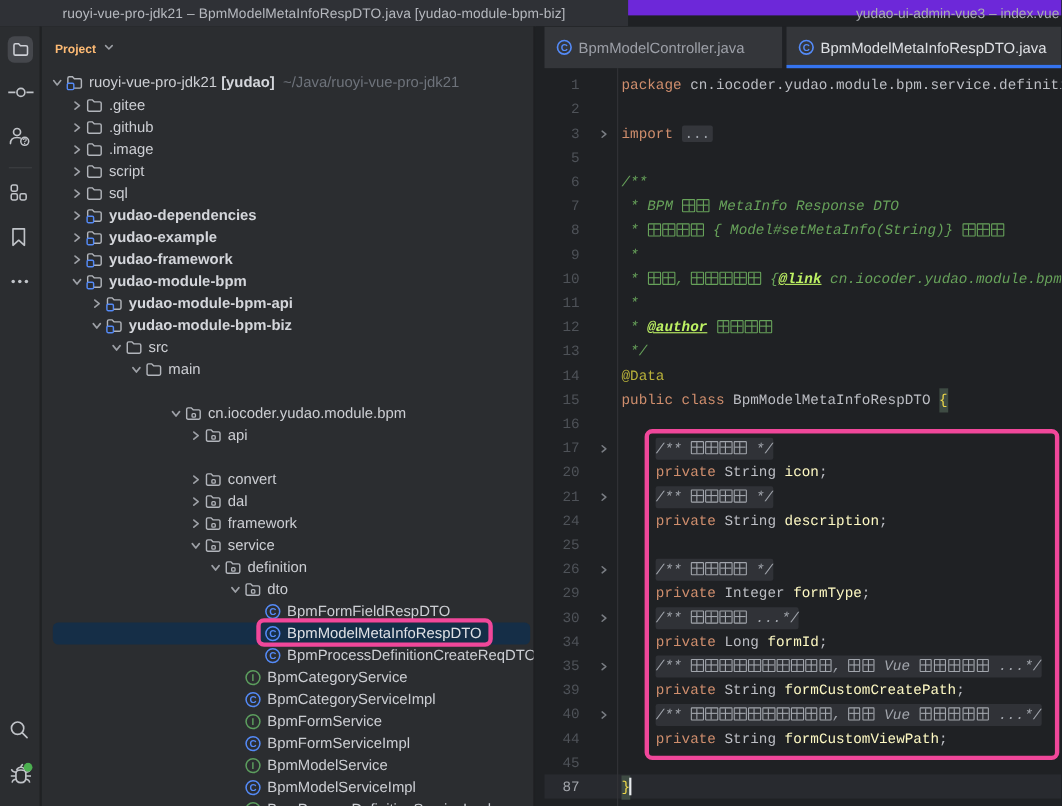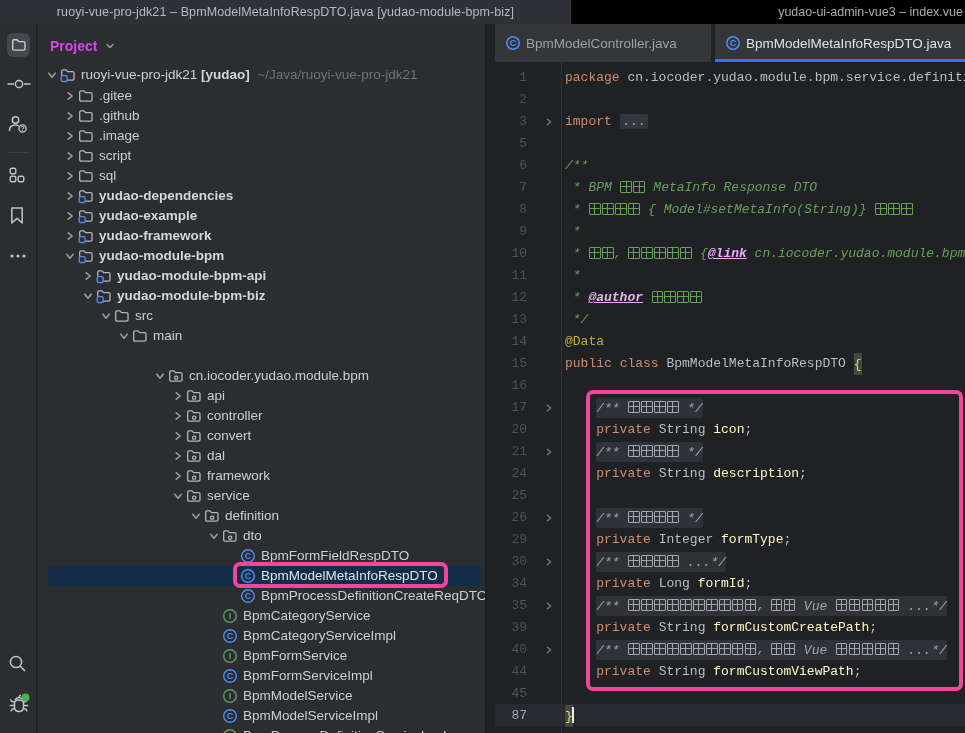--- a/index.html
+++ b/index.html
@@ -2,27 +2,27 @@
 <html><head>
 <meta charset="utf-8">
 <style>
   * { margin:0; padding:0; box-sizing:border-box; }
   html,body { width:965px; height:733px; overflow:hidden; background:#1f2124; }
   body { position:relative; font-family:"Liberation Sans", sans-serif; -webkit-font-smoothing:antialiased; }
   .abs { position:absolute; }
   
   #tbl { left:0; top:0; width:571px; height:24px; background:#2f3136; }
   #tbl span { position:absolute; left:0; right:0; top:4.5px; text-align:center; font-size:12.5px; color:#b6b9bf; letter-spacing:0.1px;}
-  #tbr { left:571px; top:0; width:394px; height:24px; background:#000000; }
+  #tbr { left:571px; top:0; width:394px; height:14px; background:#6d28d9; }
   #tbr span { position:absolute; right:2px; top:4.5px; font-size:12.5px; color:#a9acb2; }
   
   #stripe { left:0; top:24px; width:37px; height:709px; background:#2b2d30; border-right:1px solid #1e1f22; }
   
   #panel { left:38px; top:24px; width:448px; height:709px; background:#2b2d30; border-right:1px solid #1a1b1d; overflow:hidden; }
-  #phead { position:absolute; left:12px; top:14px; font-size:14px; font-weight:700; color:#d946ef; }
+  #phead { position:absolute; left:12px; top:14px; font-size:11px; font-weight:700; color:#fdba74; }
   .trow { position:absolute; height:20px; line-height:20px; font-size:13.5px; color:#ccced3; white-space:nowrap; }
   .trow b { font-weight:700; color:#d4d6db; }
   .trow .path { color:#6e737b; }
   .ticon { position:absolute; top:2px; width:16px; height:16px; }
   .tchev { position:absolute; top:5px; width:10px; height:10px; }
   #selrow { position:absolute; left:10px; top:542px; width:434px; height:20px; background:#152e47; border-radius:5px; }
   
   #editor { left:487px; top:24px; width:478px; height:709px; background:#1f2124; overflow:hidden; }
   .tab { position:absolute; top:0; height:38px; background:#34363a; }
   #tab1 { left:8px; width:216px; }
@@ -31,21 +31,21 @@
   #tab1 .tl { color:#9da0a8; }
   #tab2 .tl { color:#dfe1e5; }
   .tab svg { position:absolute; left:10px; top:11px; }
   #gutter { position:absolute; left:0px; top:43px; width:40px; text-align:right;
             font-family:"Liberation Mono", monospace; font-size:13px; line-height:22px; color:#4e5258; }
   #code { position:absolute; left:78px; top:43px; font-family:"Liberation Mono", monospace;
           font-size:13px; line-height:22px; color:#bcbec4; white-space:pre; }
   #gutsep { position:absolute; left:74px; top:38px; width:1px; height:671px; background:#323438; }
   .kw { color:#cf8e6d;text-align:right; }
   .doc { color:#67a25a; font-style:italic; }
-  .doctag { color:#f0abfc; font-style:italic; font-weight:bold; text-decoration:underline; }
+  .doctag { color:#bef264; font-style:italic; font-weight:bold; text-decoration:underline; }
   .ann { color:#b8b13a; }
   .fld { color:#fef9c3; }
   .fold { background:#303237; color:#a1a5ac; font-style:italic; border-radius:2px; padding:2.5px 0; }
   .fw { display:inline-block; width:13px; }
   .fimp { background:#34363b; color:#a1a5ac; border-radius:2px; }
   .brace { background:#3e4b43; color:#efd94a; padding:3.5px 0; }
   #curline { position:absolute; left:8px; top:680px; width:470px; height:22px; background:#282a2f; }
   #caret { position:absolute; left:85px; top:683px; width:2px; height:16px; background:#e8eaed; }
   .garrow { position:absolute; width:8px; height:8px; }
   
@@ -260,30 +260,20 @@
     <div class="trow" style="left:0;top:362px;width:448px">
       <svg class="tchev" style="left:135px" width="10" height="10" viewBox="0 0 10 10">
         <polyline points="3.2,1.8 7.2,5 3.2,8.2" fill="none" stroke="#9da0a6" stroke-width="1.5" stroke-linecap="round" stroke-linejoin="round"></polyline>
       </svg>
       <svg class="ticon" style="left:148px" width="16" height="16" viewBox="0 0 16 16">
         <path d="M1.7 4.1q0-1.3 1.3-1.3h2.9l1.7 1.8h5.1q1.3 0 1.3 1.3v5.9q0 1.3-1.3 1.3H3q-1.3 0-1.3-1.3z" fill="none" stroke="#b2b5bb" stroke-width="1.3"></path>
         <rect x="6.6" y="8.1" width="3.1" height="3.1" rx="0.9" fill="none" stroke="#b2b5bb" stroke-width="1.2"></rect>
       </svg>
       <span style="position:absolute;left:169px">api</span>
     </div>
-    <div class="trow" style="left:0;top:382px;width:448px">
-      <svg class="tchev" style="left:135px" width="10" height="10" viewBox="0 0 10 10">
-        <polyline points="3.2,1.8 7.2,5 3.2,8.2" fill="none" stroke="#9da0a6" stroke-width="1.5" stroke-linecap="round" stroke-linejoin="round"></polyline>
-      </svg>
-      <svg class="ticon" style="left:148px" width="16" height="16" viewBox="0 0 16 16">
-        <path d="M1.7 4.1q0-1.3 1.3-1.3h2.9l1.7 1.8h5.1q1.3 0 1.3 1.3v5.9q0 1.3-1.3 1.3H3q-1.3 0-1.3-1.3z" fill="none" stroke="#b2b5bb" stroke-width="1.3"></path>
-        <rect x="6.6" y="8.1" width="3.1" height="3.1" rx="0.9" fill="none" stroke="#b2b5bb" stroke-width="1.2"></rect>
-      </svg>
-      <span style="position:absolute;left:169px">controller</span>
-    </div>
     <div class="trow" style="left:0;top:402px;width:448px">
       <svg class="tchev" style="left:135px" width="10" height="10" viewBox="0 0 10 10">
         <polyline points="3.2,1.8 7.2,5 3.2,8.2" fill="none" stroke="#9da0a6" stroke-width="1.5" stroke-linecap="round" stroke-linejoin="round"></polyline>
       </svg>
       <svg class="ticon" style="left:148px" width="16" height="16" viewBox="0 0 16 16">
         <path d="M1.7 4.1q0-1.3 1.3-1.3h2.9l1.7 1.8h5.1q1.3 0 1.3 1.3v5.9q0 1.3-1.3 1.3H3q-1.3 0-1.3-1.3z" fill="none" stroke="#b2b5bb" stroke-width="1.3"></path>
         <rect x="6.6" y="8.1" width="3.1" height="3.1" rx="0.9" fill="none" stroke="#b2b5bb" stroke-width="1.2"></rect>
       </svg>
       <span style="position:absolute;left:169px">convert</span>
     </div>

